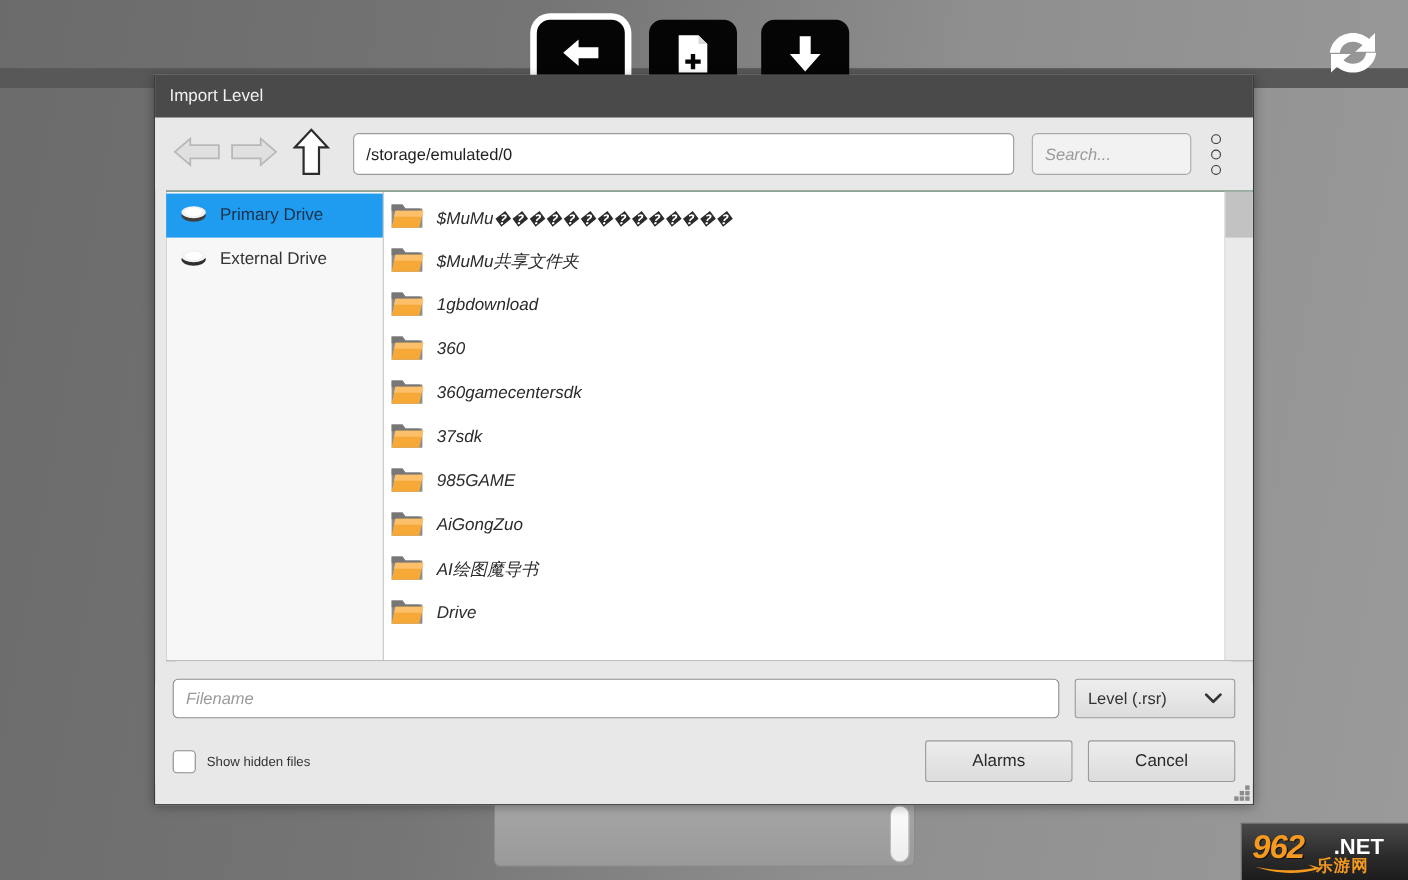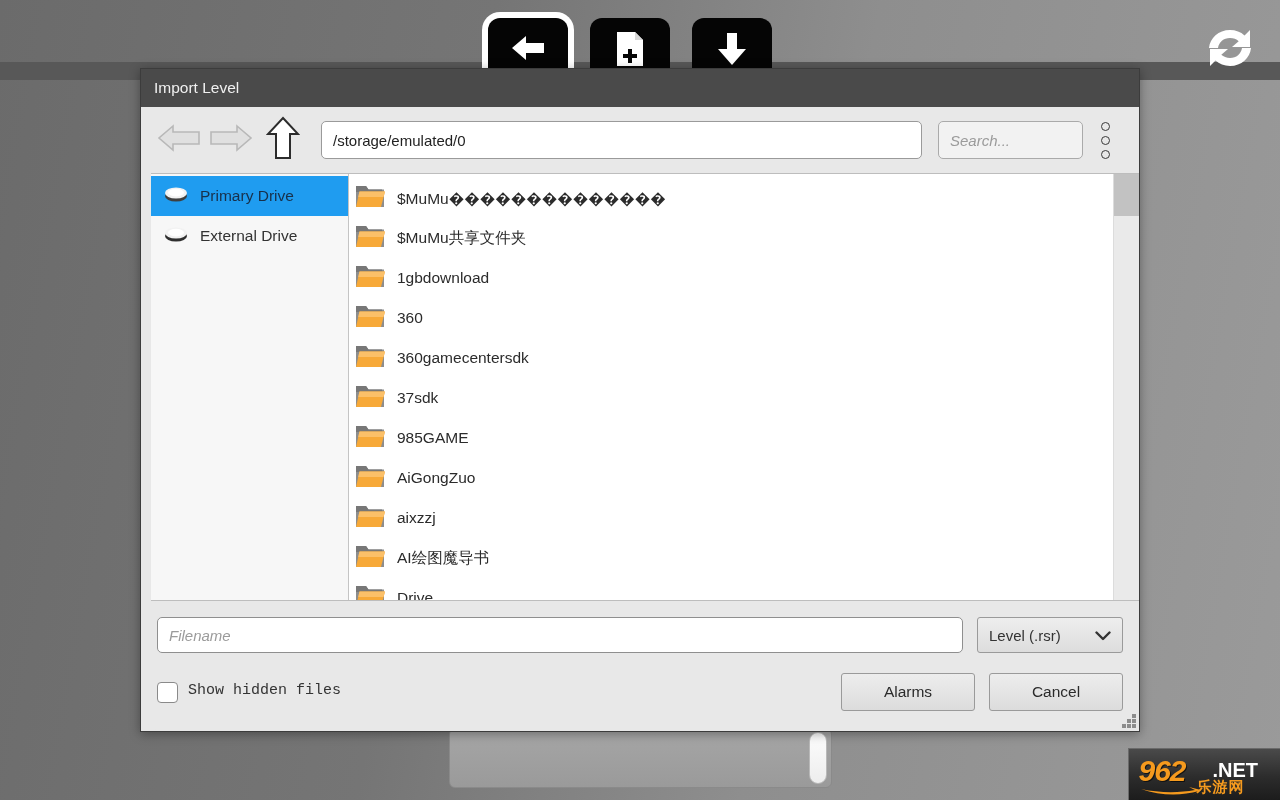--- a/index.html
+++ b/index.html
@@ -181,21 +181,21 @@
     color: #18304a;
   }
   .place-label { white-space: nowrap; }
 
   #files-pane {
     flex: 1 1 auto;
     position: relative;
     background: #ffffff;
     overflow: hidden;
   }
-  #files-list { padding-top: 4px; }
+  #files-list { padding-top: 4px; font-style: italic; }
   .file-row {
     height: 40px;
     display: flex; align-items: center;
     padding-left: 6px;
     gap: 12px;
   }
   .file-name {
     font-size: 15.5px; color: #2b2b2b;
     white-space: nowrap;
   }
@@ -236,22 +236,22 @@
     border-radius: 3px;
     display: flex; align-items: center; justify-content: space-between;
     padding: 0 11px;
     font-size: 15px; color: #333;
   }
   #footer-row2 {
     display: flex; align-items: center;
     margin-top: 20px;
   }
   #hidden-files-toggle {
-    display: flex; gap: 10px;
-    font-size: 15px; color: #333; font-family: Liberation Mono, monospace;
+    display: flex; align-items: center; gap: 10px;
+    font-size: 12px; color: #333;
   }
   #hidden-files-checkbox {
     width: 21px; height: 21px;
     background: #ffffff;
     border: 1.5px solid #8a8a8a;
     border-radius: 4px;
   }
   #footer-buttons {
     margin-left: auto;
     display: flex; gap: 14px;
@@ -485,29 +485,20 @@
 </svg></span>
             <span class="file-name">AiGongZuo</span>
           </div>
           <div class="file-row">
             <span><svg width="30" height="26" viewBox="0 0 30 26">
   <path d="M1 3 h10 l2.5 3.5 H29 V24 H1 Z" fill="#8d8d8d"></path>
   <path d="M1 3 h10 l2.5 3.5 H27 V9 H1 Z" fill="#777777"></path>
   <path d="M4.5 8.5 H30 L26 24 H1 Z" fill="#f7a938"></path>
   <path d="M4.5 8.5 H30 L28.5 14 H3.2 Z" fill="#fbc069"></path>
 </svg></span>
-            <span class="file-name">aixzzj</span>
-          </div>
-          <div class="file-row">
-            <span><svg width="30" height="26" viewBox="0 0 30 26">
-  <path d="M1 3 h10 l2.5 3.5 H29 V24 H1 Z" fill="#8d8d8d"></path>
-  <path d="M1 3 h10 l2.5 3.5 H27 V9 H1 Z" fill="#777777"></path>
-  <path d="M4.5 8.5 H30 L26 24 H1 Z" fill="#f7a938"></path>
-  <path d="M4.5 8.5 H30 L28.5 14 H3.2 Z" fill="#fbc069"></path>
-</svg></span>
             <span class="file-name">AI绘图魔导书</span>
           </div>
           <div class="file-row">
             <span><svg width="30" height="26" viewBox="0 0 30 26">
   <path d="M1 3 h10 l2.5 3.5 H29 V24 H1 Z" fill="#8d8d8d"></path>
   <path d="M1 3 h10 l2.5 3.5 H27 V9 H1 Z" fill="#777777"></path>
   <path d="M4.5 8.5 H30 L26 24 H1 Z" fill="#f7a938"></path>
   <path d="M4.5 8.5 H30 L28.5 14 H3.2 Z" fill="#fbc069"></path>
 </svg></span>
             <span class="file-name">Drive</span>

